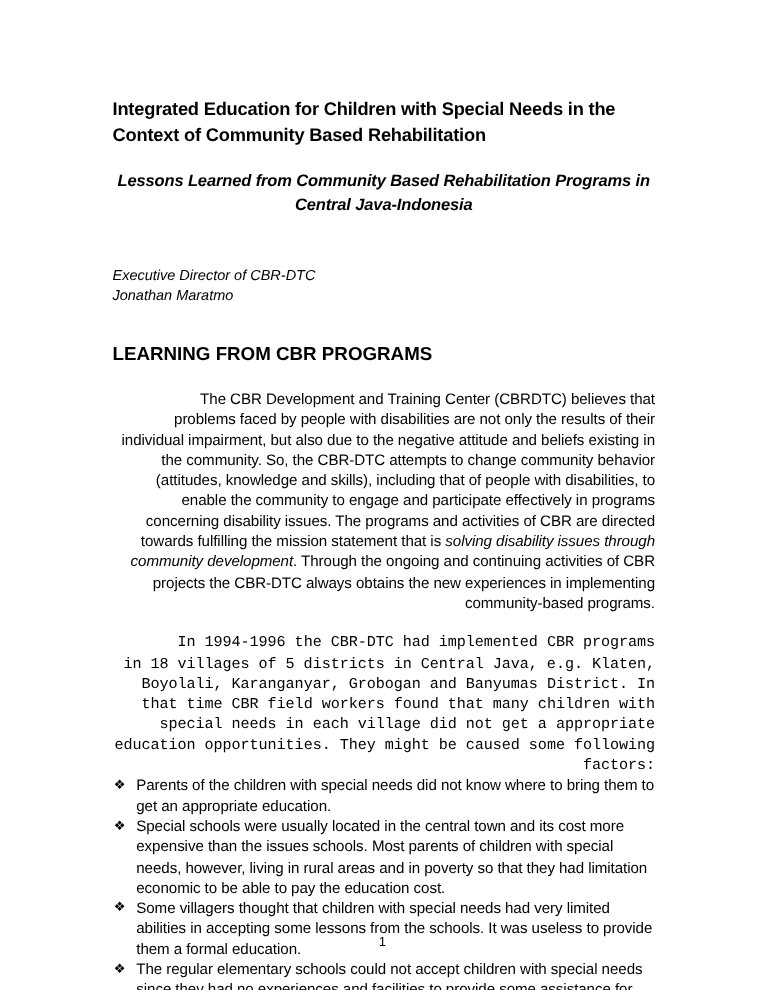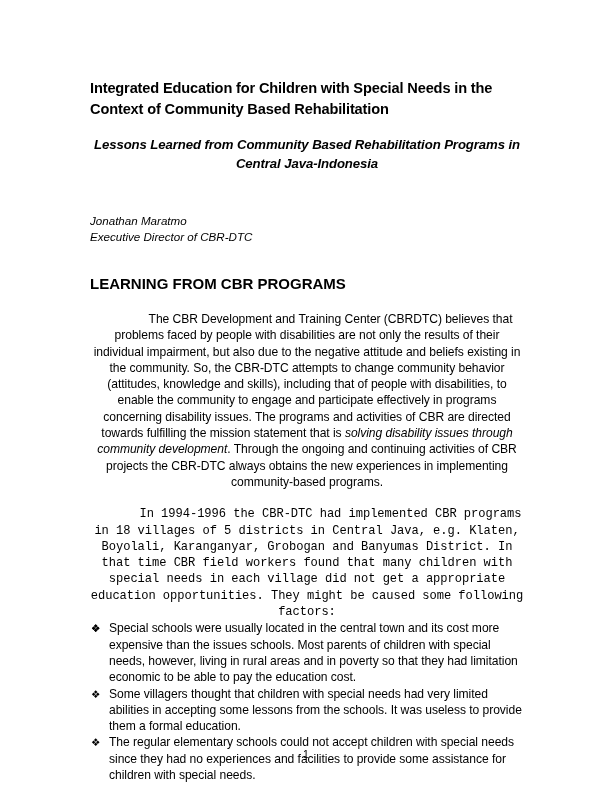--- a/index.html
+++ b/index.html
@@ -48,21 +48,21 @@
   .section-heading {
     font-size: 15px;
     font-weight: bold;
     line-height: 15px;
     margin: 0 0 20px 0;
   }
   p.body-para {
     font-size: 12.1px;
     line-height: 16.3px;
     margin: 0 0 16px 0;
-    text-align: center;
+    text-align: right;
     letter-spacing: -0.05px;
   }
   p.body-para.tight {
     margin-bottom: 0;
     font-family: Liberation Mono, monospace;
   }
   .indent {
     display: inline-block;
     width: 47px;
   }
@@ -105,37 +105,37 @@
 <body>
 
 <div class="page">
   <div class="content">
 
     <h1 class="doc-title">Integrated Education for Children with Special Needs in the Context of Community Based Rehabilitation</h1>
 
     <h2 class="doc-subtitle">Lessons Learned from Community Based Rehabilitation Programs in Central Java-Indonesia</h2>
 
     <div class="author-block">
+      <div>Executive Director of CBR-DTC</div>
       <div>Jonathan Maratmo</div>
-      <div>Executive Director of CBR-DTC</div>
     </div>
 
     <h3 class="section-heading">LEARNING FROM CBR PROGRAMS</h3>
 
     <p class="body-para">
       <span class="indent"></span><span>The CBR Development and Training Center (CBRDTC) believes that problems faced by people with disabilities are not only the results of their individual impairment, but also due to the negative attitude and beliefs existing in the community. So, the CBR-DTC attempts to change community behavior (attitudes, knowledge and skills), including that of people with disabilities, to enable the community to engage and participate effectively in programs concerning disability issues. The programs and activities of CBR are directed towards fulfilling the mission statement that is </span><em class="inline-italic">solving disability issues through community development</em><span>. Through the ongoing and continuing activities of CBR projects the CBR-DTC always obtains the new experiences in implementing community-based programs.</span>
     </p>
 
     <p class="body-para tight">
       <span class="indent"></span><span>In 1994-1996 the CBR-DTC had implemented CBR programs in 18 villages of 5 districts in Central Java, e.g. Klaten, Boyolali, Karanganyar, Grobogan and Banyumas District. In that time CBR field workers found that many children with special needs in each village did not get a appropriate education opportunities. They might be caused some following factors:</span>
     </p>
 
     <ul class="factor-list">
       <li>
-        <span class="bullet-glyph">❖</span>
+        <span class="bullet-glyph">❖</span><span>Parents of the children with special needs did not know where to bring them to get an appropriate education.</span>
       </li>
       <li>
         <span class="bullet-glyph">❖</span><span>Special schools were usually located in the central town and its cost more expensive than the issues schools. Most parents of children with special needs, however, living in rural areas and in poverty so that they had limitation economic to be able to pay the education cost.</span>
       </li>
       <li>
         <span class="bullet-glyph">❖</span><span>Some villagers thought that children with special needs had very limited abilities in accepting some lessons from the schools. It was useless to provide them a formal education.</span>
       </li>
       <li>
         <span class="bullet-glyph">❖</span><span>The regular elementary schools could not accept children with special needs since they had no experiences and facilities to provide some assistance for children with special needs.</span>
       </li>

